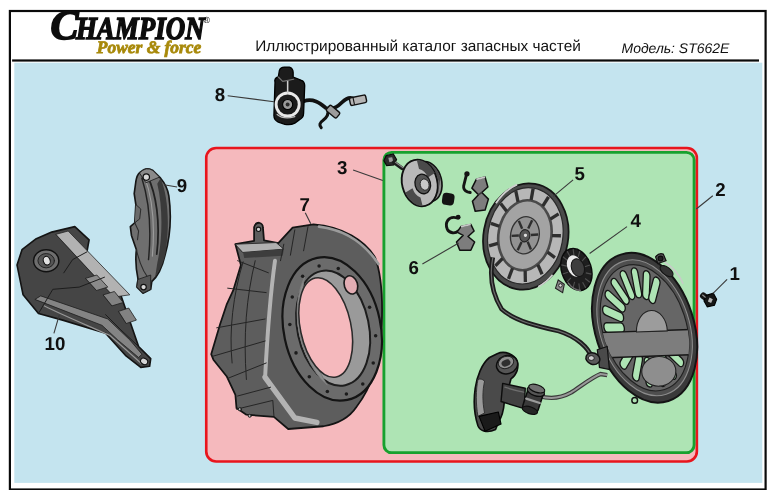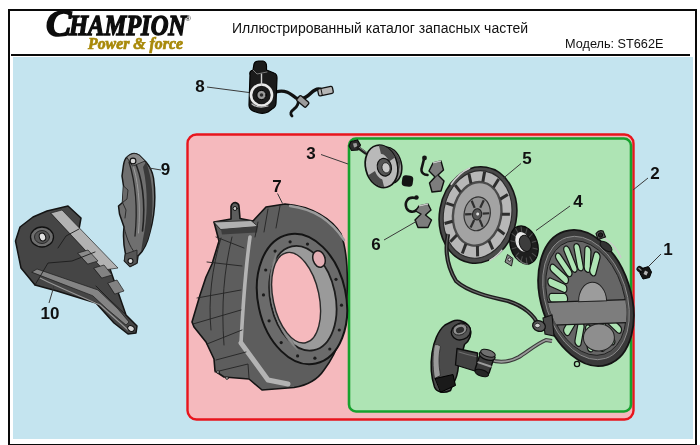--- a/index.html
+++ b/index.html
@@ -1,20 +1,20 @@
 <!DOCTYPE html>
 <html><head>
 <meta charset="utf-8">
 <style>
   html,body { margin:0; padding:0; width:700px; height:445px; background:#ffffff; overflow:hidden; }
   .frame { position:absolute; left:8px; top:9px; width:685px; height:433px; border:2px solid #0a0a0a; }
   .rule { position:absolute; left:11px; top:53.5px; width:679px; height:2px; background:#0a0a0a; }
   .blue { position:absolute; left:13px; top:57px; width:680px; height:382px; background:#c4e4ef; }
-  .title { position:absolute; left:232px; top:20px; font-family:"Liberation Sans",sans-serif; font-size:14px; color:#111;text-align:center; }
-  .model { position:absolute; left:565px; top:37px; font-family:"Liberation Sans",sans-serif; font-size:12.7px; color:#111; }
+  .title { position:absolute; left:232px; top:33px; font-family:"Liberation Sans",sans-serif; font-size:14px; color:#111;text-align:center; }
+  .model { position:absolute; left:565px; top:37px; font-family:"Liberation Sans",sans-serif; font-size:12.7px; color:#111;font-style:italic; }
   svg { position:absolute; left:0; top:0; }
 </style>
 </head>
 <body>
 <div class="frame"></div>
 <div class="rule"></div>
 <div class="blue"></div>
 <svg width="700" height="445" viewBox="0 0 700 445">
 
 <text x="46" y="35.5" font-family="Liberation Serif, serif" font-size="38" font-weight="bold" font-style="italic" fill="#0d0d0d" stroke="#0d0d0d" stroke-width="1.6">C</text>

